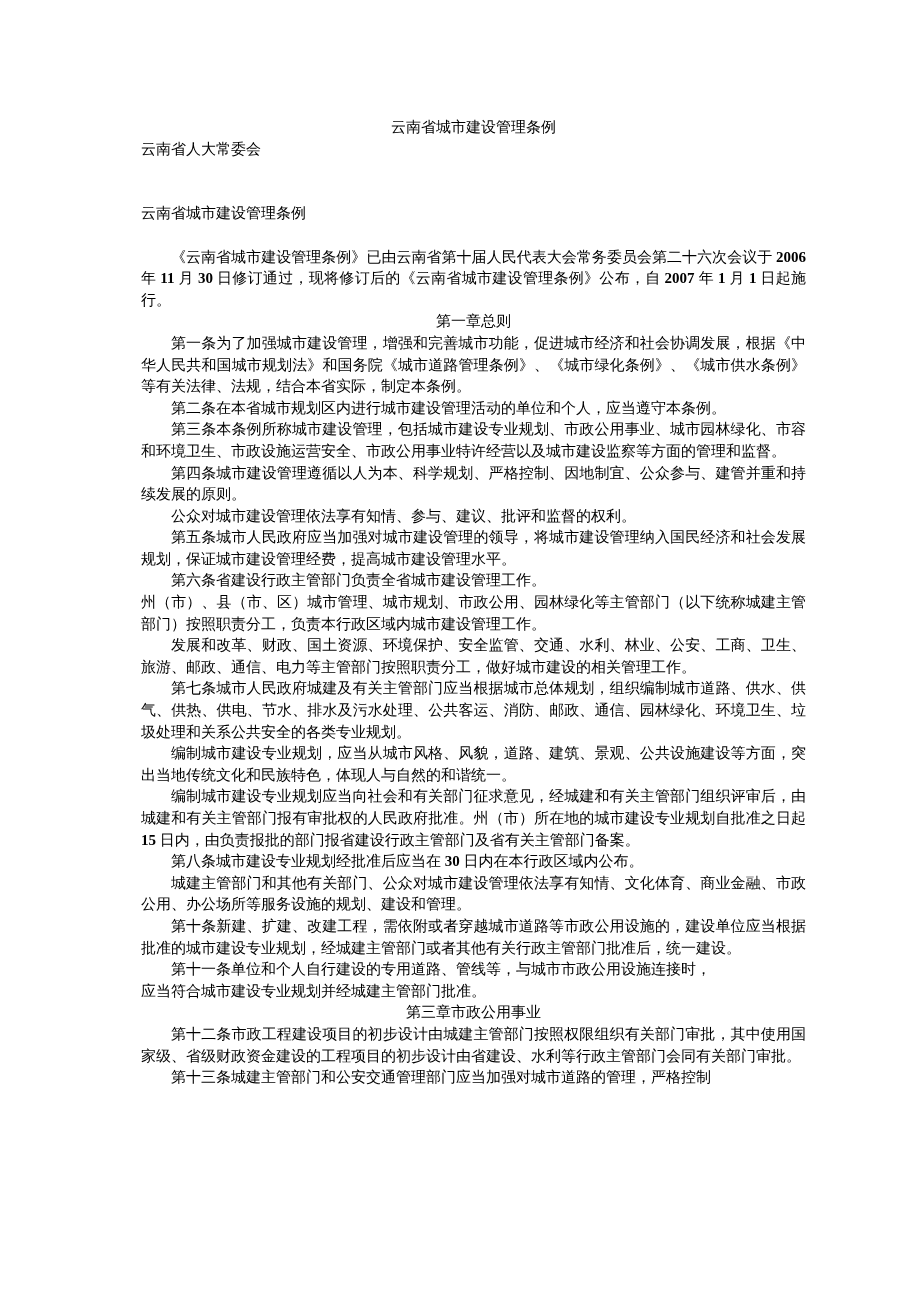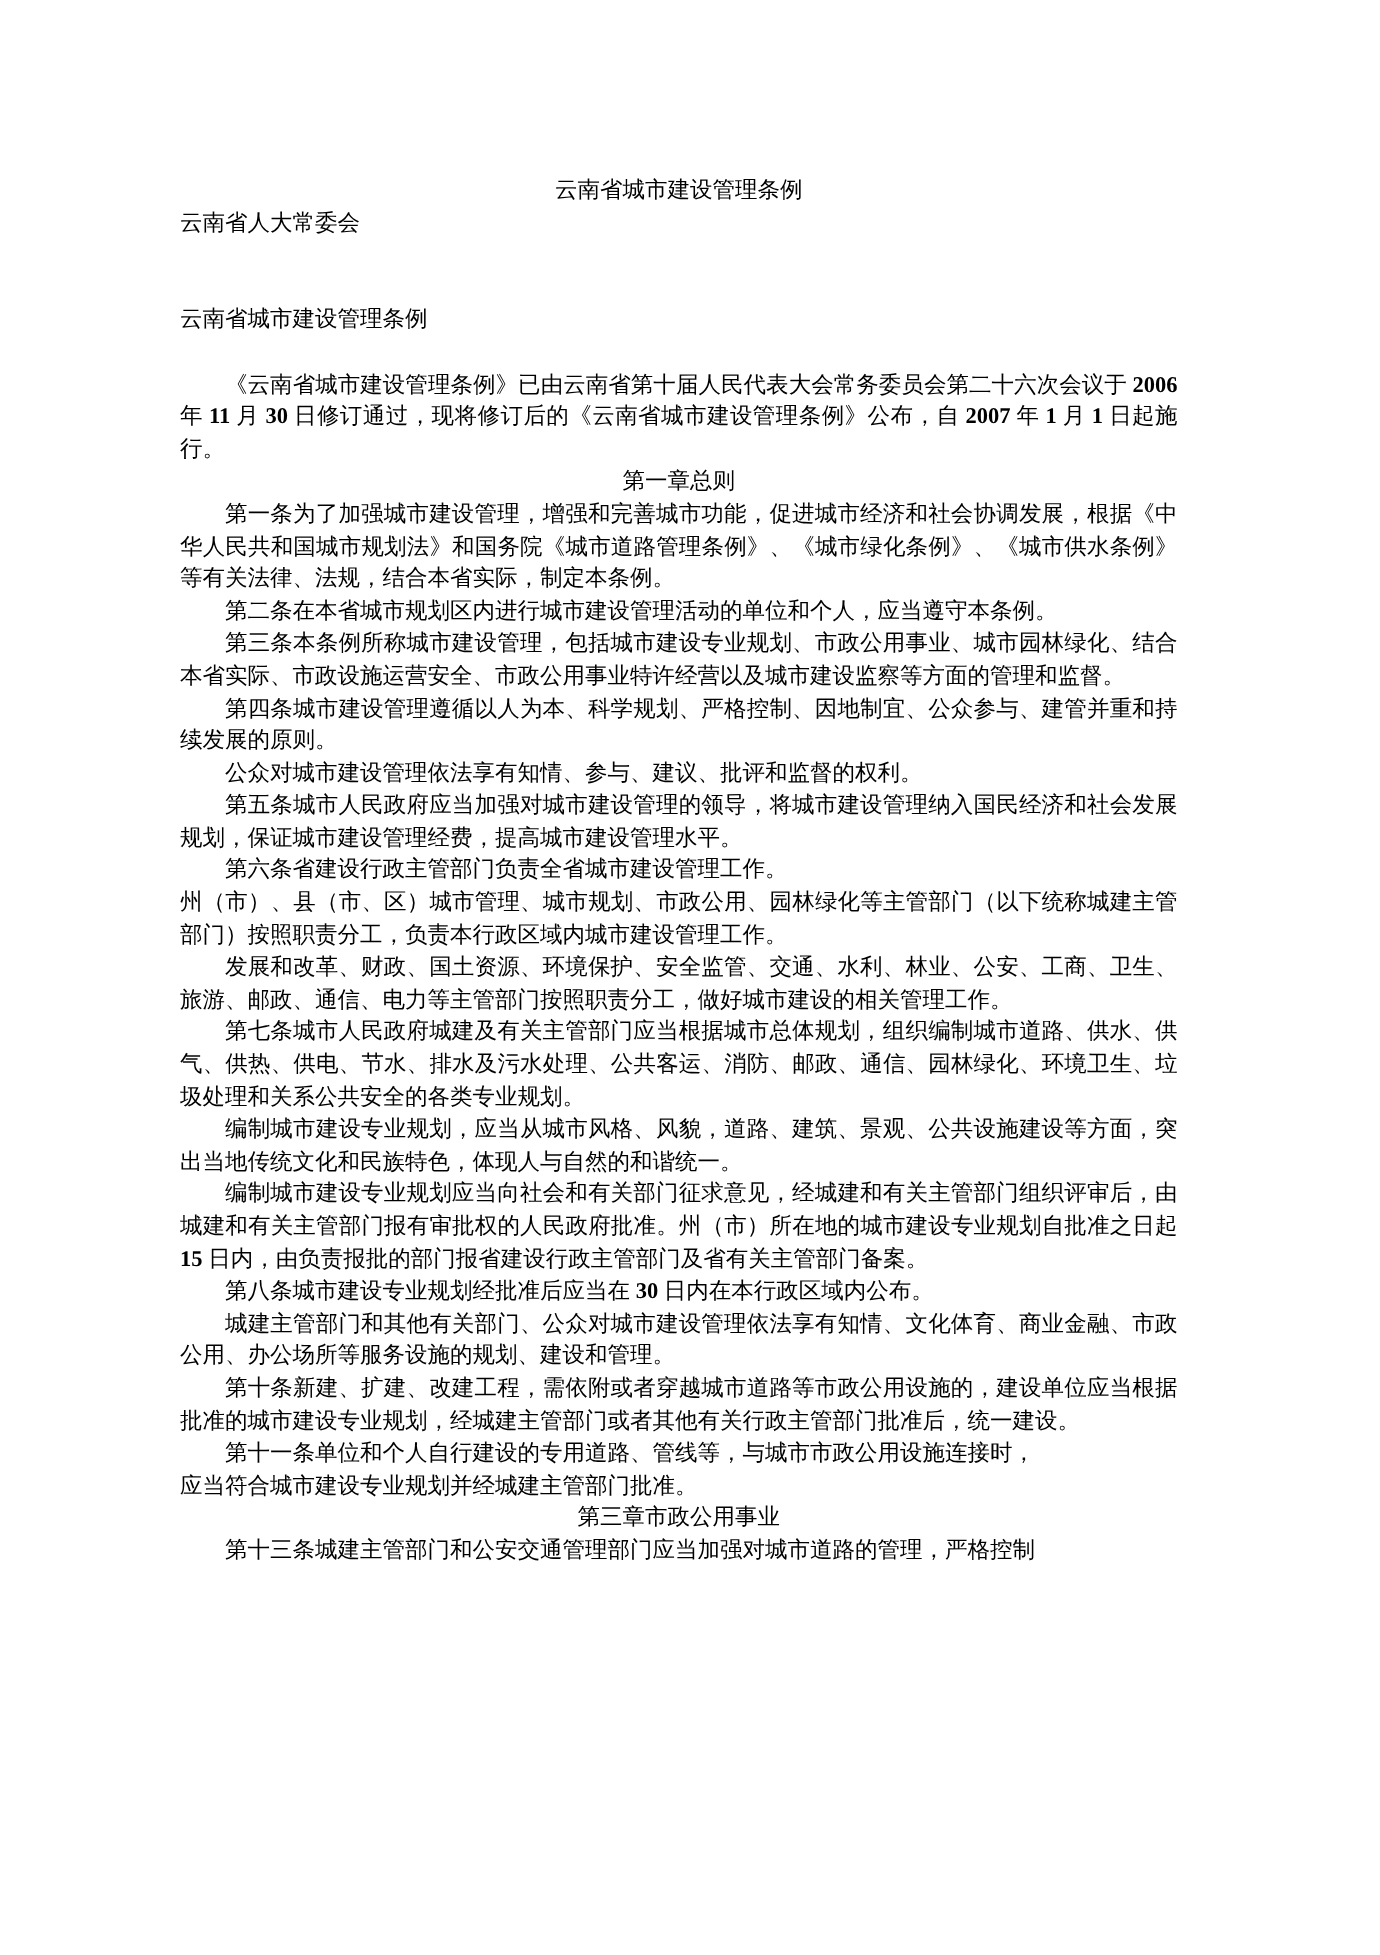--- a/index.html
+++ b/index.html
@@ -10,21 +10,21 @@
     width: 920px;
     height: 1303px;
     background: #ffffff;
     color: #000000;
     font-family: "Liberation Serif", "DejaVu Serif", serif;
     position: relative;
     overflow: hidden;
   }
   .page-content {
     position: absolute;
-    left: 120px;
+    left: 141px;
     top: 117px;
     width: 665px;
   }
   .para {
     margin: 0;
     padding: 0;
     font-size: 15px;
     line-height: 21.6px;
     text-align: justify;
     text-justify: inter-ideograph;
@@ -52,31 +52,32 @@
       <p class="para center">云南省城市建设管理条例</p>
       <p class="para left">云南省人大常委会</p>
       <p class="para blank"></p>
       <p class="para blank"></p>
       <p class="para left">云南省城市建设管理条例</p>
       <p class="para blank"></p>
       <p class="para indent">《云南省城市建设管理条例》已由云南省第十届人民代表大会常务委员会第二十六次会议于 <b>2006</b> 年 <b>11</b> 月 <b>30</b> 日修订通过，现将修订后的《云南省城市建设管理条例》公布，自 <b>2007</b> 年 <b>1</b> 月 <b>1</b> 日起施行。</p>
       <p class="para center">第一章总则</p>
       <p class="para indent">第一条为了加强城市建设管理，增强和完善城市功能，促进城市经济和社会协调发展，根据《中华人民共和国城市规划法》和国务院《城市道路管理条例》、《城市绿化条例》、《城市供水条例》等有关法律、法规，结合本省实际，制定本条例。</p>
       <p class="para indent">第二条在本省城市规划区内进行城市建设管理活动的单位和个人，应当遵守本条例。</p>
-      <p class="para indent">第三条本条例所称城市建设管理，包括城市建设专业规划、市政公用事业、城市园林绿化、结合本省实际、市政设施运营安全、市政公用事业特许经营以及城市建设监察等方面的管理和监督。</p>
+      <p class="para indent">第三条本条例所称城市建设管理，包括城市建设专业规划、市政公用事业、城市园林绿化、市容和环境卫生、市政设施运营安全、市政公用事业特许经营以及城市建设监察等方面的管理和监督。</p>
       <p class="para indent">第四条城市建设管理遵循以人为本、科学规划、严格控制、因地制宜、公众参与、建管并重和持续发展的原则。</p>
       <p class="para indent">公众对城市建设管理依法享有知情、参与、建议、批评和监督的权利。</p>
       <p class="para indent">第五条城市人民政府应当加强对城市建设管理的领导，将城市建设管理纳入国民经济和社会发展规划，保证城市建设管理经费，提高城市建设管理水平。</p>
       <p class="para indent">第六条省建设行政主管部门负责全省城市建设管理工作。</p>
       <p class="para left">州（市）、县（市、区）城市管理、城市规划、市政公用、园林绿化等主管部门（以下统称城建主管部门）按照职责分工，负责本行政区域内城市建设管理工作。</p>
       <p class="para indent">发展和改革、财政、国土资源、环境保护、安全监管、交通、水利、林业、公安、工商、卫生、旅游、邮政、通信、电力等主管部门按照职责分工，做好城市建设的相关管理工作。</p>
       <p class="para indent">第七条城市人民政府城建及有关主管部门应当根据城市总体规划，组织编制城市道路、供水、供气、供热、供电、节水、排水及污水处理、公共客运、消防、邮政、通信、园林绿化、环境卫生、垃圾处理和关系公共安全的各类专业规划。</p>
       <p class="para indent">编制城市建设专业规划，应当从城市风格、风貌，道路、建筑、景观、公共设施建设等方面，突出当地传统文化和民族特色，体现人与自然的和谐统一。</p>
       <p class="para indent">编制城市建设专业规划应当向社会和有关部门征求意见，经城建和有关主管部门组织评审后，由城建和有关主管部门报有审批权的人民政府批准。州（市）所在地的城市建设专业规划自批准之日起 <b>15</b> 日内，由负责报批的部门报省建设行政主管部门及省有关主管部门备案。</p>
       <p class="para indent">第八条城市建设专业规划经批准后应当在 <b>30</b> 日内在本行政区域内公布。</p>
       <p class="para indent">城建主管部门和其他有关部门、公众对城市建设管理依法享有知情、文化体育、商业金融、市政公用、办公场所等服务设施的规划、建设和管理。</p>
       <p class="para indent">第十条新建、扩建、改建工程，需依附或者穿越城市道路等市政公用设施的，建设单位应当根据批准的城市建设专业规划，经城建主管部门或者其他有关行政主管部门批准后，统一建设。</p>
       <p class="para indent">第十一条单位和个人自行建设的专用道路、管线等，与城市市政公用设施连接时，</p>
       <p class="para left">应当符合城市建设专业规划并经城建主管部门批准。</p>
       <p class="para center">第三章市政公用事业</p>
+      <p class="para indent">第十二条市政工程建设项目的初步设计由城建主管部门按照权限组织有关部门审批，其中使用国家级、省级财政资金建设的工程项目的初步设计由省建设、水利等行政主管部门会同有关部门审批。</p>
       <p class="para indent">第十三条城建主管部门和公安交通管理部门应当加强对城市道路的管理，严格控制</p>
     </div>
 </div>
 
 </body></html>

